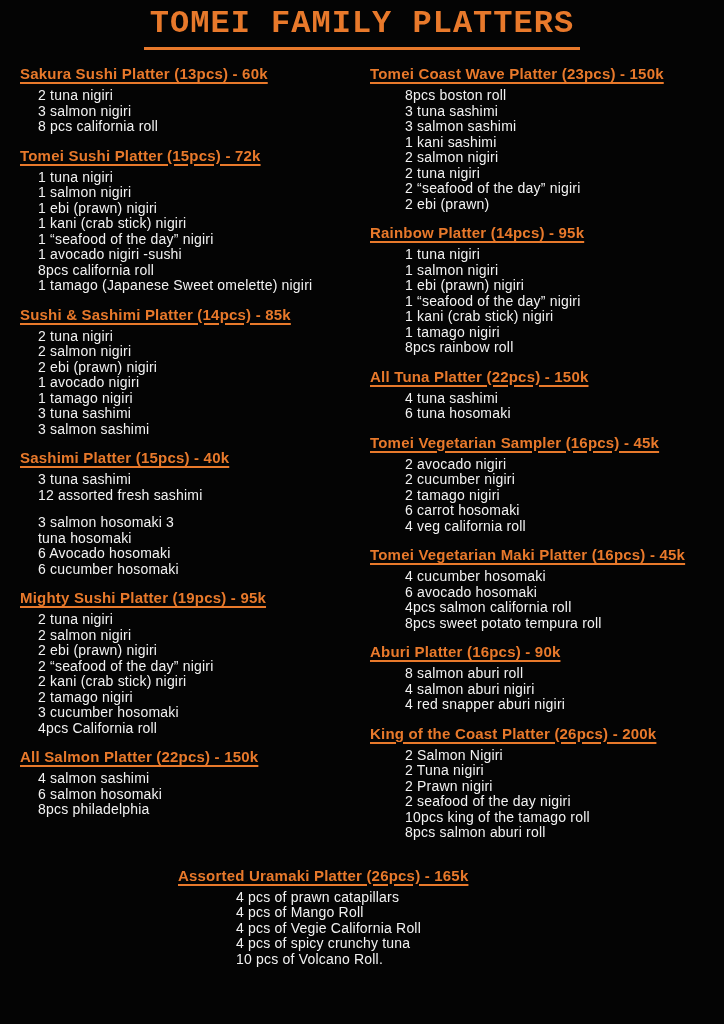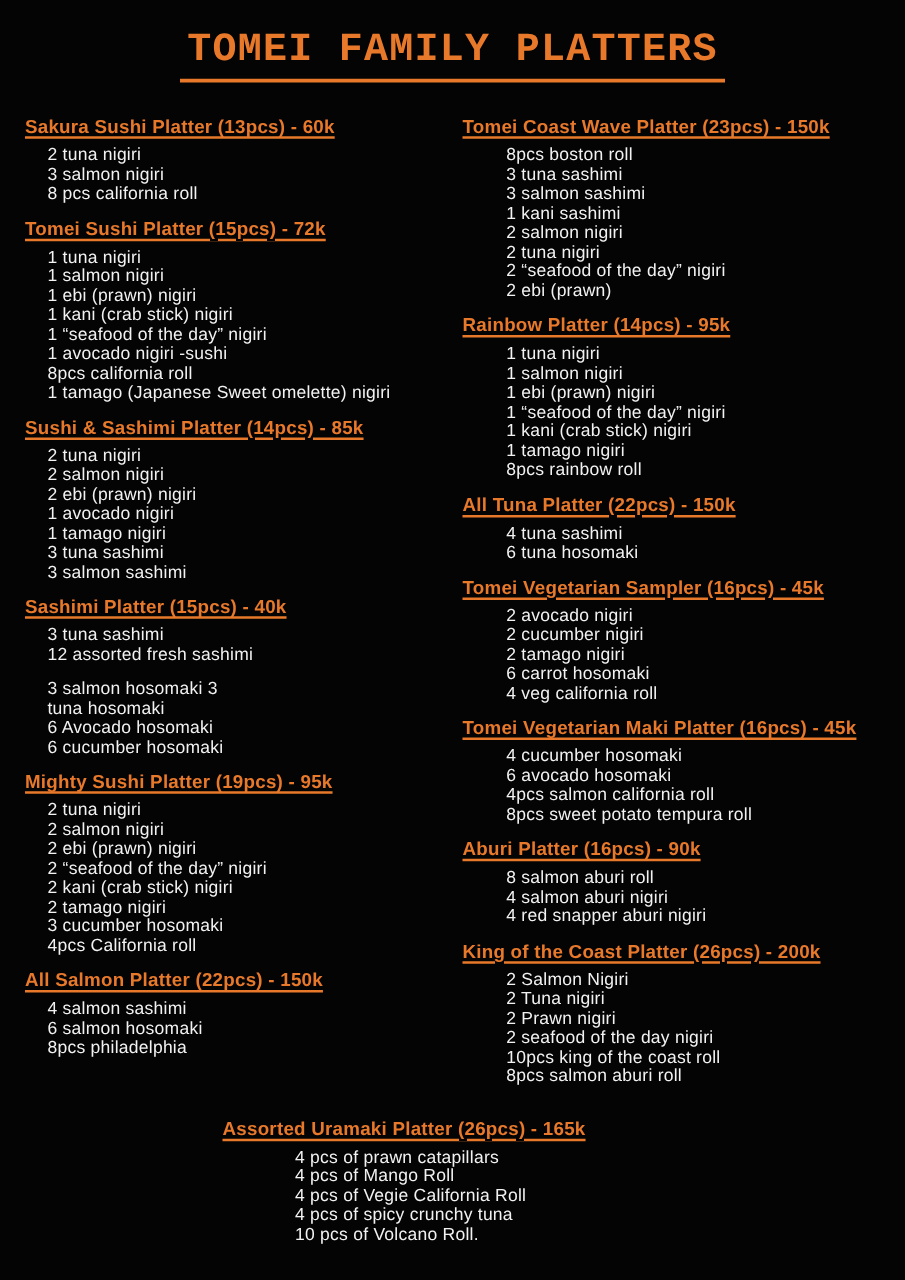--- a/index.html
+++ b/index.html
@@ -14,37 +14,37 @@
     font-family:"Liberation Sans", sans-serif;
     overflow:hidden;
   }
   .page{
     width:724px;height:1024px;
     box-sizing:border-box;
     background:var(--bg);
   }
   .title-wrap{
     text-align:center;
-    padding-top:21px;
+    padding-top:5px;
   }
   .title{
     display:inline-block;
     margin:0;
     font-family:"Liberation Mono", monospace;
     font-weight:700;
     font-size:32px;
     letter-spacing:1px;
     color:var(--accent);
     border-bottom:3px solid var(--accent);
     padding:0 6px 5px 6px;
     white-space:nowrap;
   }
   .columns{
     display:flex;
-    padding:27px 18px 0 20px;
+    padding:15px 18px 0 20px;
     box-sizing:border-box;
   }
   .col-left{width:350px;flex:0 0 350px;}
   .col-right{flex:1;}
   .platter-section{margin:0 0 12px 0;}
   .platter-heading{
     margin:0 0 6px 0;
     font-size:15px;
     font-weight:700;
     letter-spacing:0.2px;
@@ -207,21 +207,21 @@
             <div class="platter-item">4 red snapper aburi nigiri</div>
           </div>
         </section>
         <section class="platter-section">
           <h2 class="platter-heading">King of the Coast Platter (26pcs) - 200k</h2>
           <div class="platter-items">
             <div class="platter-item">2 Salmon Nigiri</div>
             <div class="platter-item">2 Tuna nigiri</div>
             <div class="platter-item">2 Prawn nigiri</div>
             <div class="platter-item">2 seafood of the day nigiri</div>
-            <div class="platter-item">10pcs king of the coast roll</div>
+            <div class="platter-item">10pcs king of the tamago roll</div>
             <div class="platter-item">8pcs salmon aburi roll</div>
           </div>
         </section>
       </div>
   </div>
   <div class="bottom" id="bottom-section">
       <section class="platter-section">
         <h2 class="platter-heading">Assorted Uramaki Platter (26pcs) - 165k</h2>
         <div class="platter-items">
           <div class="platter-item">4 pcs of prawn catapillars</div>

